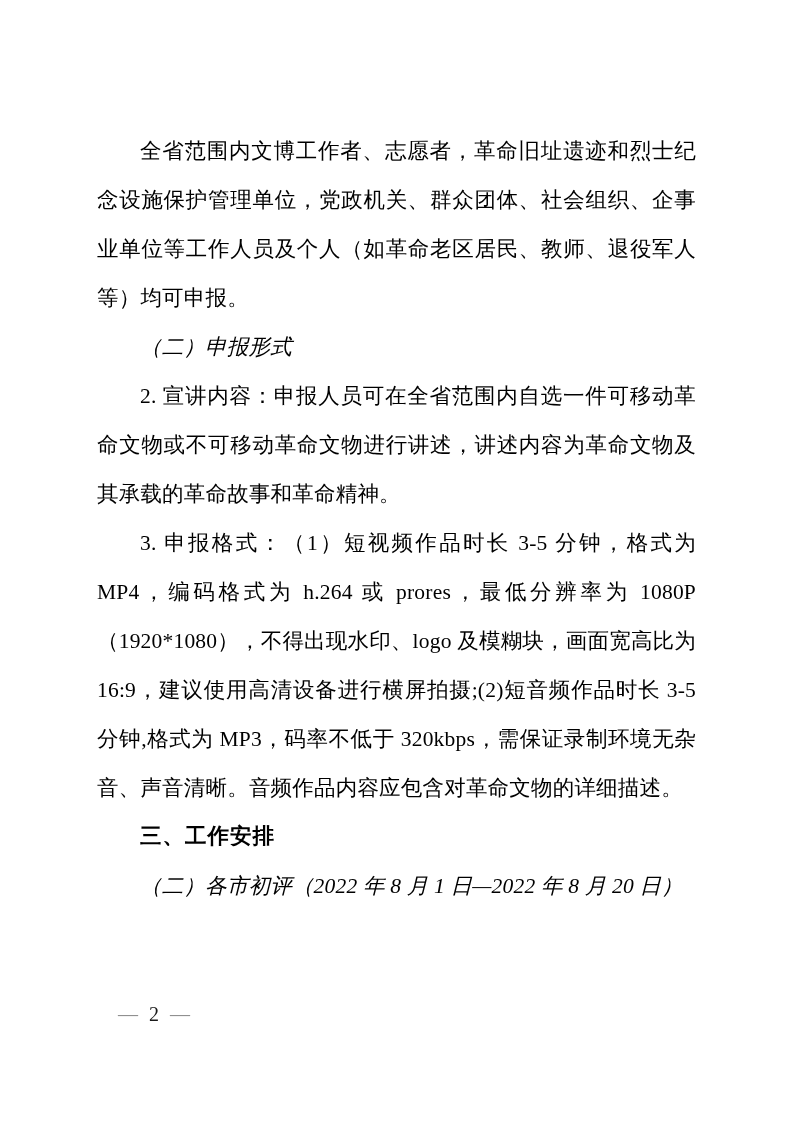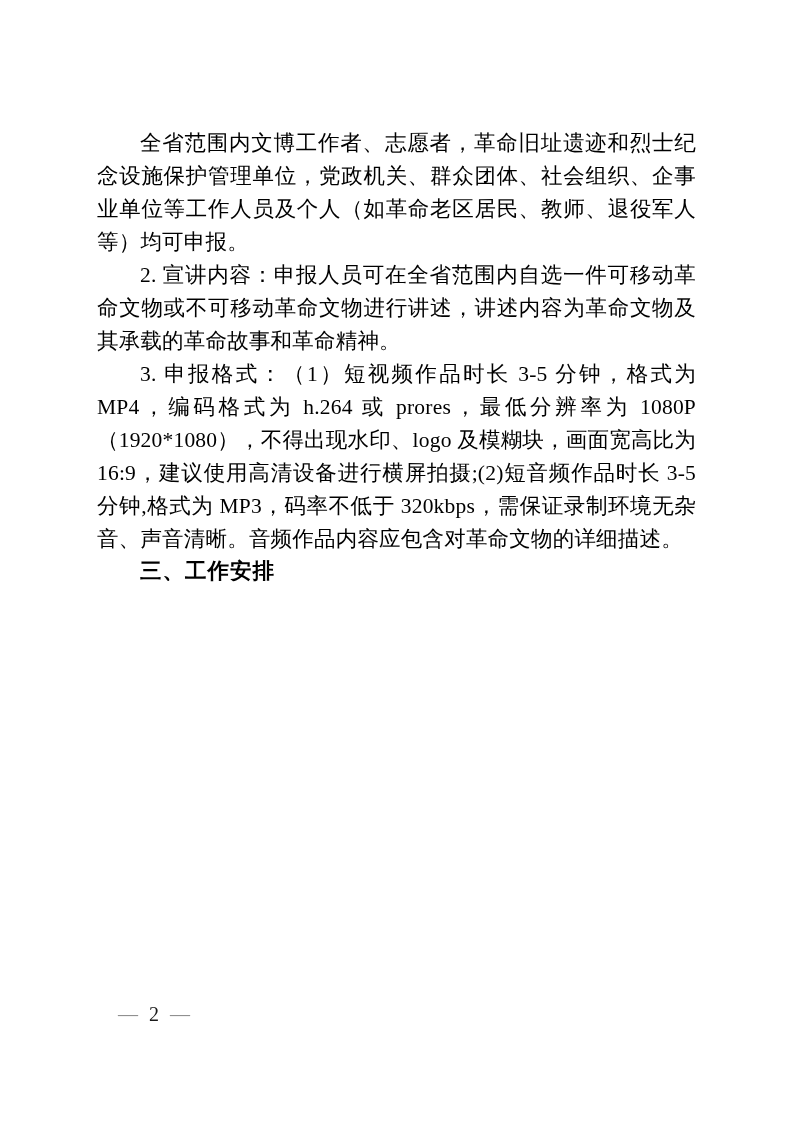--- a/index.html
+++ b/index.html
@@ -15,21 +15,21 @@
     overflow: hidden;
     font-family: "Liberation Serif", "DejaVu Serif", serif;
     color: #000000;
   }
   .content {
     position: absolute;
     left: 97px;
     top: 127px;
     width: 599px;
     font-size: 21.5px;
-    line-height: 33px;
+    line-height: 49px;
     text-align: justify;
     text-justify: inter-character;
     letter-spacing: 0.2px;
   }
   .content p {
     margin: 0;
     padding: 0;
     text-indent: 2em;
   }
   
@@ -59,22 +59,24 @@
     padding: 0 11px;
   }
 </style>
 </head>
 <body>
 
 <div class="page">
 
   <div class="content">
     <p class="body">全省范围内文博工作者、志愿者，革命旧址遗迹和烈士纪念设施保护管理单位，党政机关、群众团体、社会组织、企事业单位等工作人员及个人（如革命老区居民、教师、退役军人等）均可申报。</p>
+    <p class="heading2">（二）申报形式</p>
     <p class="body">2. 宣讲内容：申报人员可在全省范围内自选一件可移动革命文物或不可移动革命文物进行讲述，讲述内容为革命文物及其承载的革命故事和革命精神。</p>
     <p class="body">3. 申报格式：（1）短视频作品时长 3-5 分钟，格式为 MP4，编码格式为 h.264 或 prores，最低分辨率为 1080P（1920*1080），不得出现水印、logo 及模糊块，画面宽高比为 16:9，建议使用高清设备进行横屏拍摄;(2)短音频作品时长 3-5 分钟,格式为 MP3，码率不低于 320kbps，需保证录制环境无杂音、声音清晰。音频作品内容应包含对革命文物的详细描述。</p>
     <p class="heading1">三、工作安排</p>
+    <p class="heading2">（二）各市初评（2022 年 8 月 1 日—2022 年 8 月 20 日）</p>
   </div>
 
   <div class="footer">
     <span class="dash">—</span><span class="num">2</span><span class="dash">—</span>
   </div>
 
 </div>
 
 </body></html>

